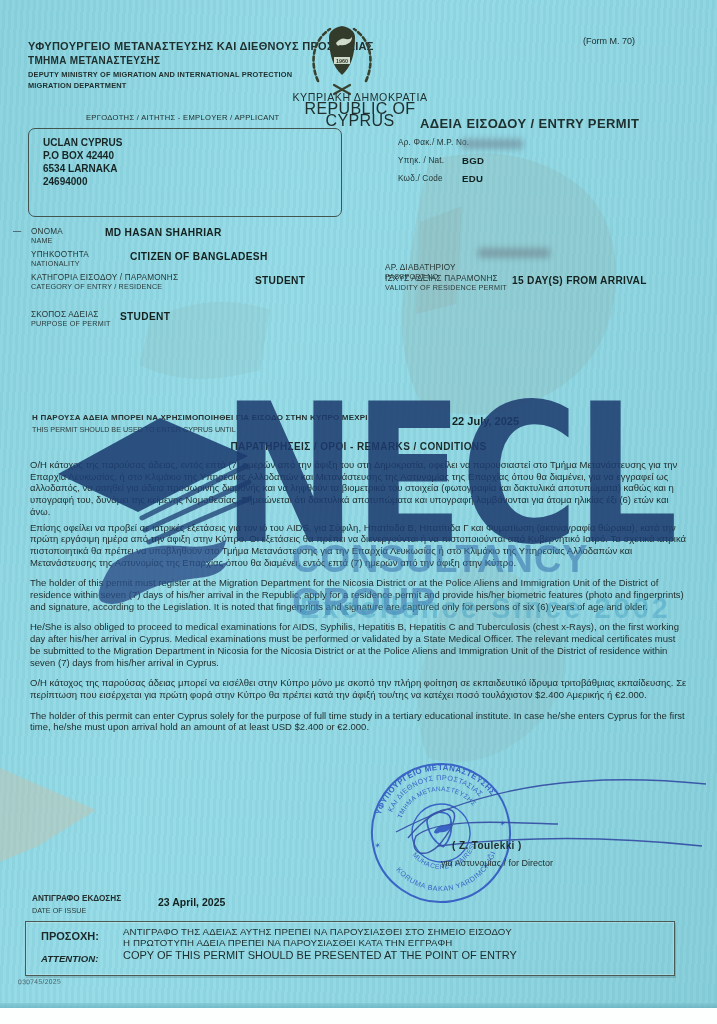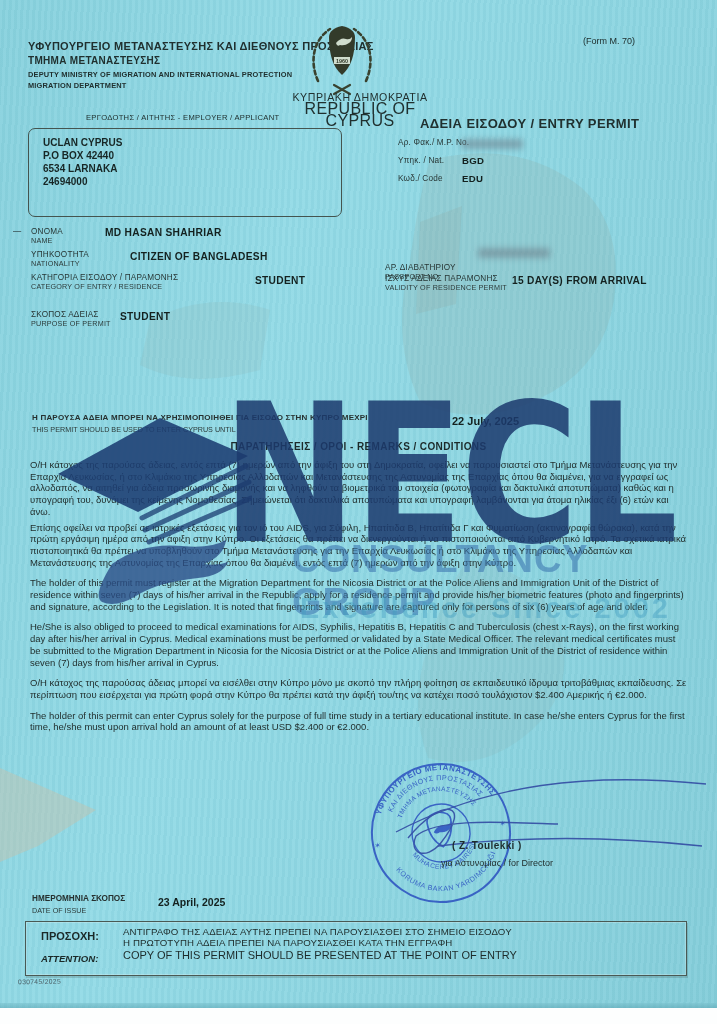--- a/index.html
+++ b/index.html
@@ -44,21 +44,21 @@
   .wm-tag{left:300px;top:592px;font-size:29px;font-weight:bold;letter-spacing:3px;color:#3f9cc0;opacity:.42;}
   
   .signer-name{font-size:10px;font-weight:bold;color:#1d2b2b;letter-spacing:.4px;}
   .signer-title{font-size:9px;color:#22302f;}
   
   .iss-gr{font-size:8.2px;font-weight:bold;color:#26302f;}
   .iss-en{font-size:7.2px;color:#2c3a39;}
   .iss-date{font-size:10.5px;font-weight:bold;color:#14211f;}
   
   .attbox{left:25px;top:921px;width:648px;height:53px;border:1.6px solid #495954;
-    box-shadow:inset 0 0 0 1px rgba(255,255,255,.22), 1px 2px 0 rgba(70,100,100,.25);padding-left:12px;}
+    box-shadow:inset 0 0 0 1px rgba(255,255,255,.22), 1px 2px 0 rgba(70,100,100,.25);}
   .att-lblgr{font-size:11px;font-weight:bold;color:#1b2928;}
   .att-lblen{font-size:9.6px;font-weight:bold;font-style:italic;color:#1b2928;}
   .att-gr{font-size:9.7px;color:#1d2b2a;letter-spacing:.1px;line-height:11.5px;}
   .att-en{font-size:11px;color:#1d2b2a;line-height:11px;}
   .serial{font-size:6.8px;color:#4b5f66;letter-spacing:.3px;transform:rotate(-1deg);}
   .scan-edge{left:0;right:0;bottom:16px;height:5px;background:linear-gradient(#7cc3cf,#5fa8b6);opacity:.6;}
   .scan-bottom{left:0;right:0;bottom:0;height:16px;background:#fdfefe;}
 </style>
 </head>
 <body>
@@ -208,21 +208,21 @@
   <svg class="abs" style="left:378px;top:758px;width:332px;height:120px" viewBox="0 0 332 120">
     <g fill="none" stroke="#3752a6" stroke-width="1.4" opacity="0.95">
       <path d="M18,74 C110,26 210,14 328,26"></path>
       <path d="M30,80 C64,38 96,44 62,86 C48,102 30,96 38,78 C60,60 120,64 180,66"></path>
       <path d="M60,88 C160,76 250,80 324,88"></path>
     </g>
   </svg>
   <div class="abs signer-name" style="left:452px;top:840px">( Z. Toulekki )</div>
   <div class="abs signer-title" style="left:441px;top:858px">για Αστυνομίας / for Director</div>
 
-  <div class="abs iss-gr" style="left:32px;top:894px">ΗΜΕΡΟΜΗΝΙΑ ΣΚΟΠΟΣ</div>
+  <div class="abs iss-gr" style="left:32px;top:894px">ΑΝΤΙΓΡΑΦΟ ΕΚΔΟΣΗΣ</div>
   <div class="abs iss-en" style="left:32px;top:906px">DATE OF ISSUE</div>
   <div class="abs iss-date" style="left:158px;top:896px">23 April,  2025</div>
 
   <div class="abs attbox">
     <div class="abs att-lblgr" style="left:15px;top:8px">ΠΡΟΣΟΧΗ:</div>
     <div class="abs att-gr" style="left:97px;top:4px">ΑΝΤΙΓΡΑΦΟ ΤΗΣ ΑΔΕΙΑΣ ΑΥΤΗΣ ΠΡΕΠΕΙ ΝΑ ΠΑΡΟΥΣΙΑΣΘΕΙ ΣΤΟ ΣΗΜΕΙΟ ΕΙΣΟΔΟΥ</div>
     <div class="abs att-gr" style="left:97px;top:15px">Η ΠΡΩΤΟΤΥΠΗ ΑΔΕΙΑ ΠΡΕΠΕΙ ΝΑ ΠΑΡΟΥΣΙΑΣΘΕΙ ΚΑΤΑ ΤΗΝ ΕΓΓΡΑΦΗ</div>
     <div class="abs att-lblen" style="left:15px;top:31px">ATTENTION:</div>
     <div class="abs att-en" style="left:97px;top:28px">COPY OF THIS PERMIT SHOULD BE PRESENTED AT THE POINT OF ENTRY</div>
   </div>

